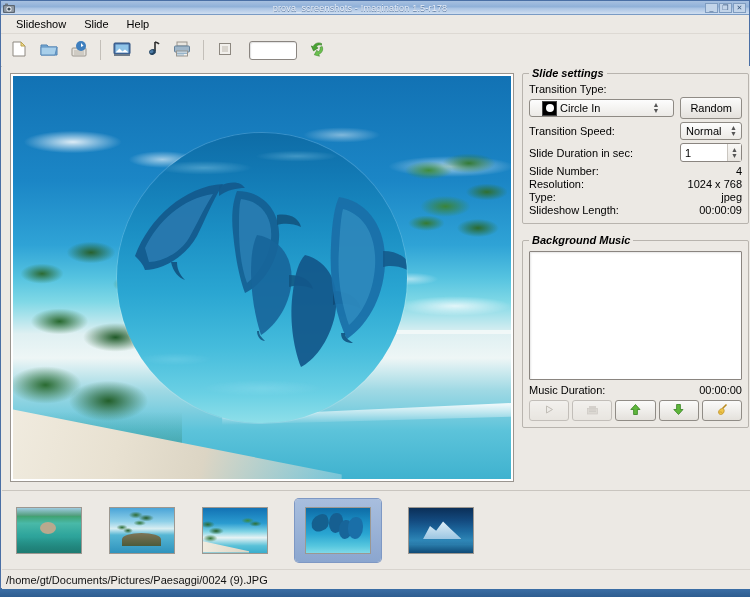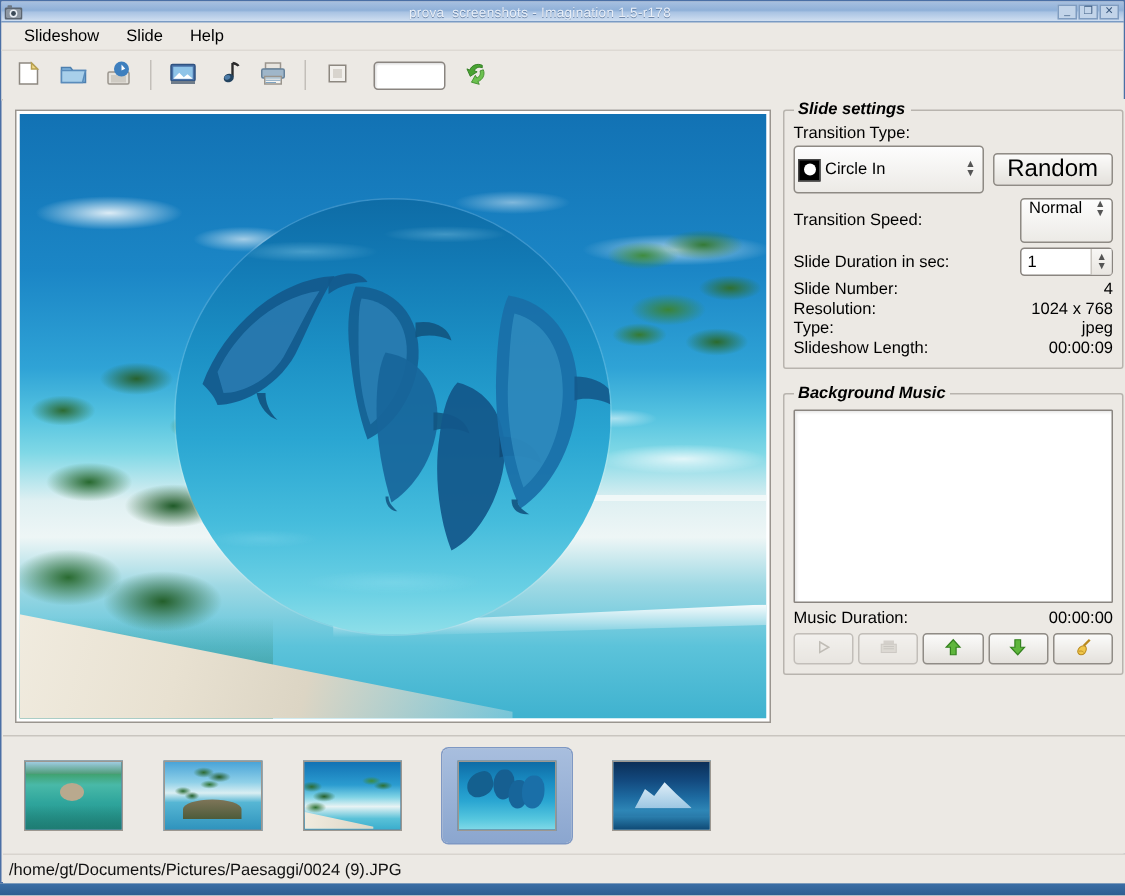--- a/index.html
+++ b/index.html
@@ -191,43 +191,43 @@
   fieldset.grp{
     border:1px solid #b8b4ae;border-radius:2px;margin:0;padding:4px 6px 6px 6px;
   }
   fieldset.grp legend{
     font-size:11px;font-weight:bold;padding:0 3px;color:#000;font-style:italic;
   }
   .row{display:flex;align-items:center;justify-content:space-between;margin:3px 0;}
   .lbl{font-size:11px;color:#000;}
   .val{font-size:11px;color:#000;}
   .combo{
-    flex:1;height:32px;background:linear-gradient(to bottom,#fdfdfd,#eceae6);
+    flex:1;height:18px;background:linear-gradient(to bottom,#fdfdfd,#eceae6);
     border:1px solid #8e8a84;border-radius:3px;
-    display:flex;align-items:center;padding:0 2px;box-sizing:border-box;cursor:pointer;
+    display:flex;align-items:center;padding:0 12px;box-sizing:border-box;cursor:pointer;
   }
   .combo .cicon{
     width:13px;height:13px;background:#000;border:1px solid #444;margin-right:3px;
     display:flex;align-items:center;justify-content:center;flex:0 0 auto;
   }
   .combo .cdot{width:8px;height:8px;border-radius:50%;background:#fff;}
   .combo .ctext{flex:1;font-size:11px;}
   .spinner{
     width:11px;height:14px;display:flex;flex-direction:column;
     align-items:center;justify-content:center;flex:0 0 auto;color:#555;
     font-size:7px;line-height:6px;
   }
   .btn{
     height:20px;padding:0 9px;border:1px solid #908c86;border-radius:3px;
     background:linear-gradient(to bottom,#fbfbfa,#e4e1dc);
-    font-size:16px;cursor:pointer;display:flex;align-items:center;
+    font-size:11px;cursor:pointer;display:flex;align-items:center;
   }
   .small-combo{
-    height:30px;min-width:62px;background:linear-gradient(to bottom,#fdfdfd,#eceae6);
-    border:1px solid #8e8a84;border-radius:3px;display:flex;align-items:flex-start;
+    height:18px;min-width:62px;background:linear-gradient(to bottom,#fdfdfd,#eceae6);
+    border:1px solid #8e8a84;border-radius:3px;display:flex;align-items:center;
     padding:0 2px 0 5px;box-sizing:border-box;cursor:pointer;
   }
   .small-combo .ctext{flex:1;font-size:11px;}
   .spin-entry{
     width:62px;height:19px;background:#fff;border:1px solid #8a8580;border-radius:3px;
     display:flex;align-items:center;box-sizing:border-box;cursor:text;
   }
   .spin-entry .sv{flex:1;padding-left:4px;font-size:11px;}
   .spin-entry .sbtns{
     width:13px;height:17px;border-left:1px solid #cac6c0;

